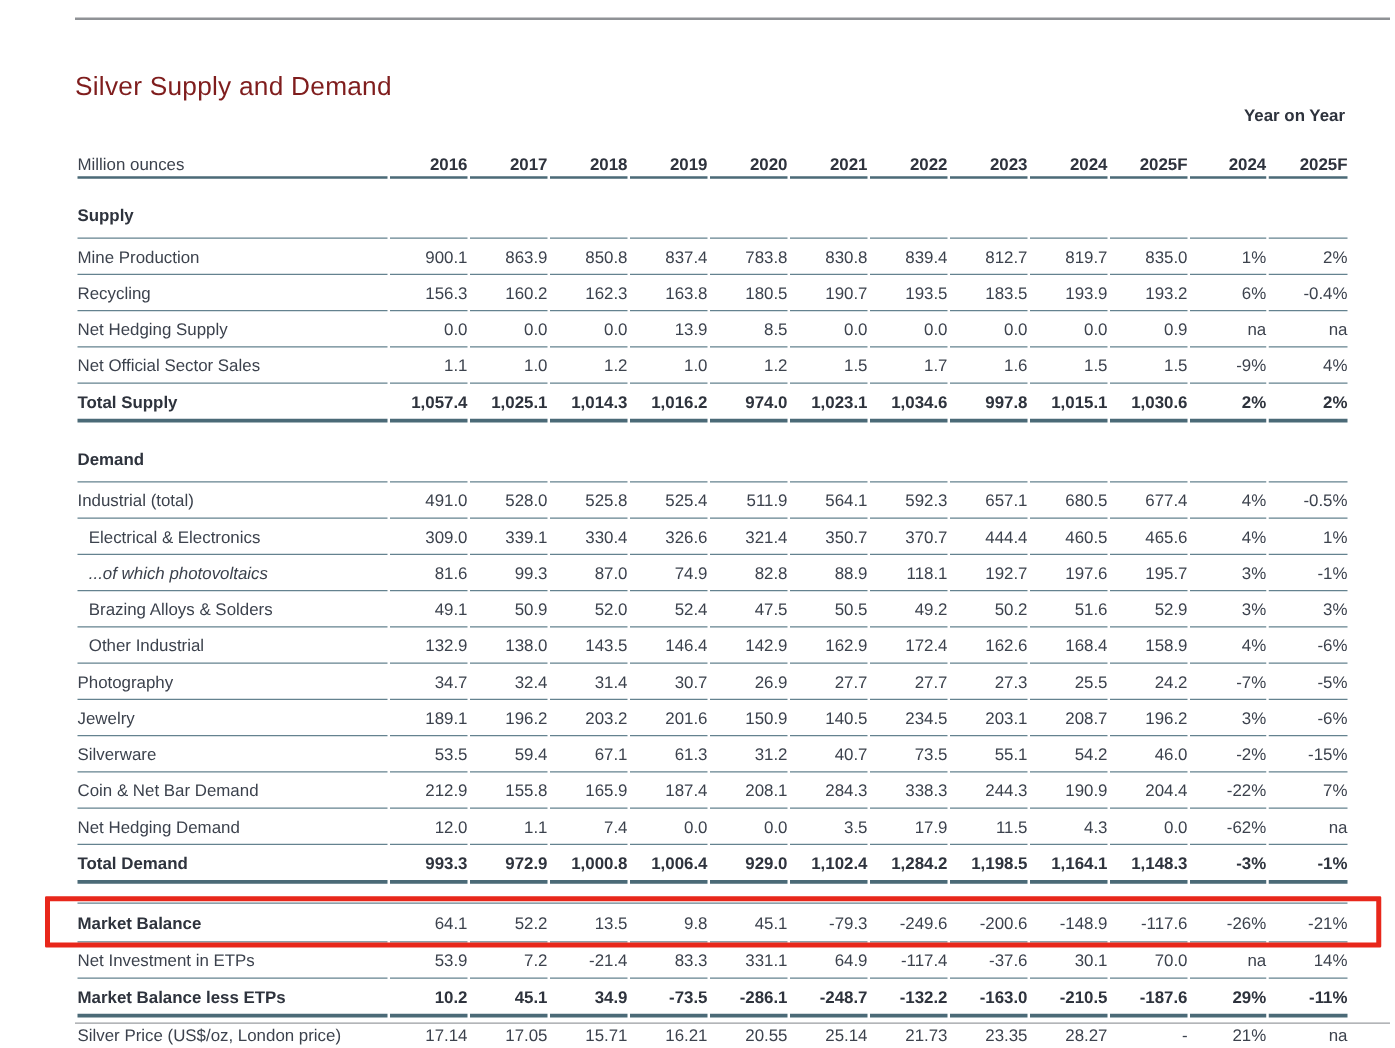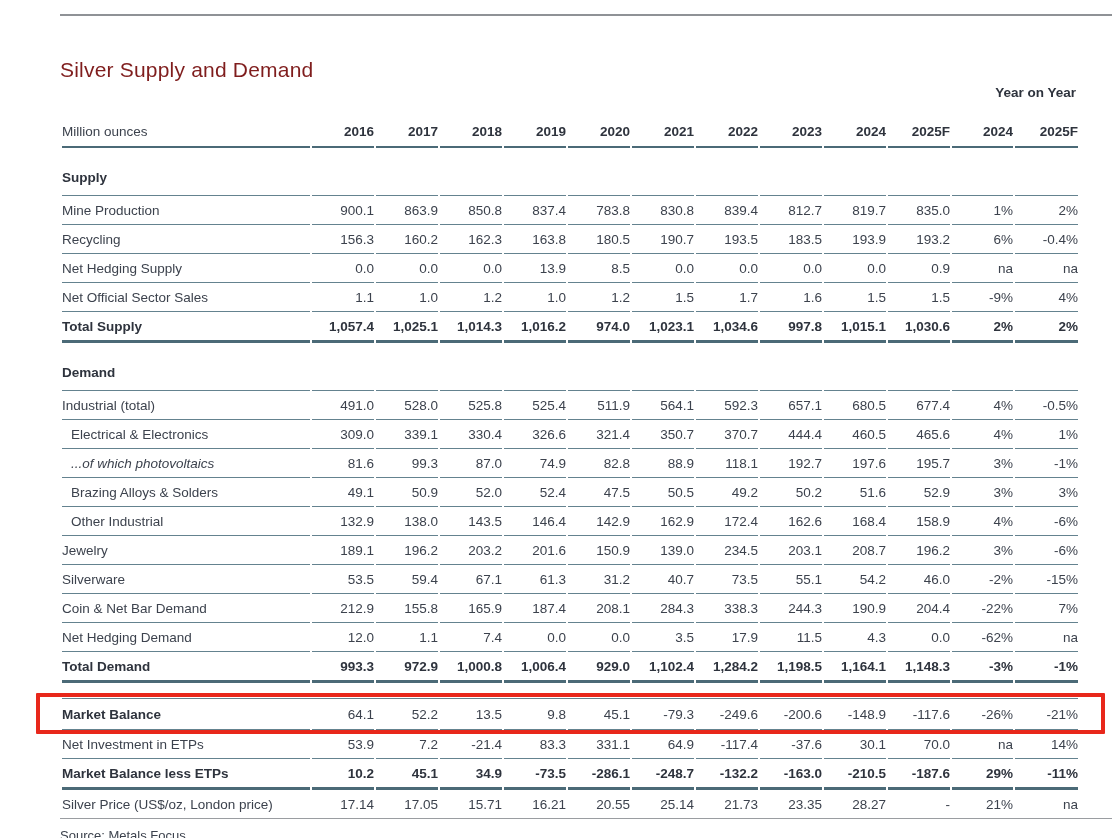--- a/index.html
+++ b/index.html
@@ -67,21 +67,21 @@
     vertical-align: middle;
     border-bottom: 1px solid #64828f;
     white-space: nowrap;
     overflow: visible;
   }
   td.label { text-align: left; position: relative; }
   td.num   { text-align: right; }
   tr.header-row td {
     height: 38px;
     vertical-align: bottom;
-    padding-bottom: 7px;
+    padding-bottom: 2px;
     font-weight: bold;
     color: #2e333d;
     border-bottom: 2px solid #4b6a77;
   }
   tr.header-row td.label { font-weight: 400; color: #3c424d; }
   tr.section td {
     height: 37px;
     vertical-align: bottom;
     padding-bottom: 10px;
     font-weight: bold;
@@ -335,27 +335,42 @@
           <td class="num">142.9</td>
           <td class="num">162.9</td>
           <td class="num">172.4</td>
           <td class="num">162.6</td>
           <td class="num">168.4</td>
           <td class="num">158.9</td>
           <td class="num">4%</td>
           <td class="num">-6%</td>
         </tr>
         <tr class="data">
+          <td class="label">Photography</td>
+          <td class="num">34.7</td>
+          <td class="num">32.4</td>
+          <td class="num">31.4</td>
+          <td class="num">30.7</td>
+          <td class="num">26.9</td>
+          <td class="num">27.7</td>
+          <td class="num">27.7</td>
+          <td class="num">27.3</td>
+          <td class="num">25.5</td>
+          <td class="num">24.2</td>
+          <td class="num">-7%</td>
+          <td class="num">-5%</td>
+        </tr>
+        <tr class="data">
           <td class="label">Jewelry</td>
           <td class="num">189.1</td>
           <td class="num">196.2</td>
           <td class="num">203.2</td>
           <td class="num">201.6</td>
           <td class="num">150.9</td>
-          <td class="num">139.0</td>
+          <td class="num">140.5</td>
           <td class="num">234.5</td>
           <td class="num">203.1</td>
           <td class="num">208.7</td>
           <td class="num">196.2</td>
           <td class="num">3%</td>
           <td class="num">-6%</td>
         </tr>
         <tr class="data">
           <td class="label">Silverware</td>
           <td class="num">53.5</td>

